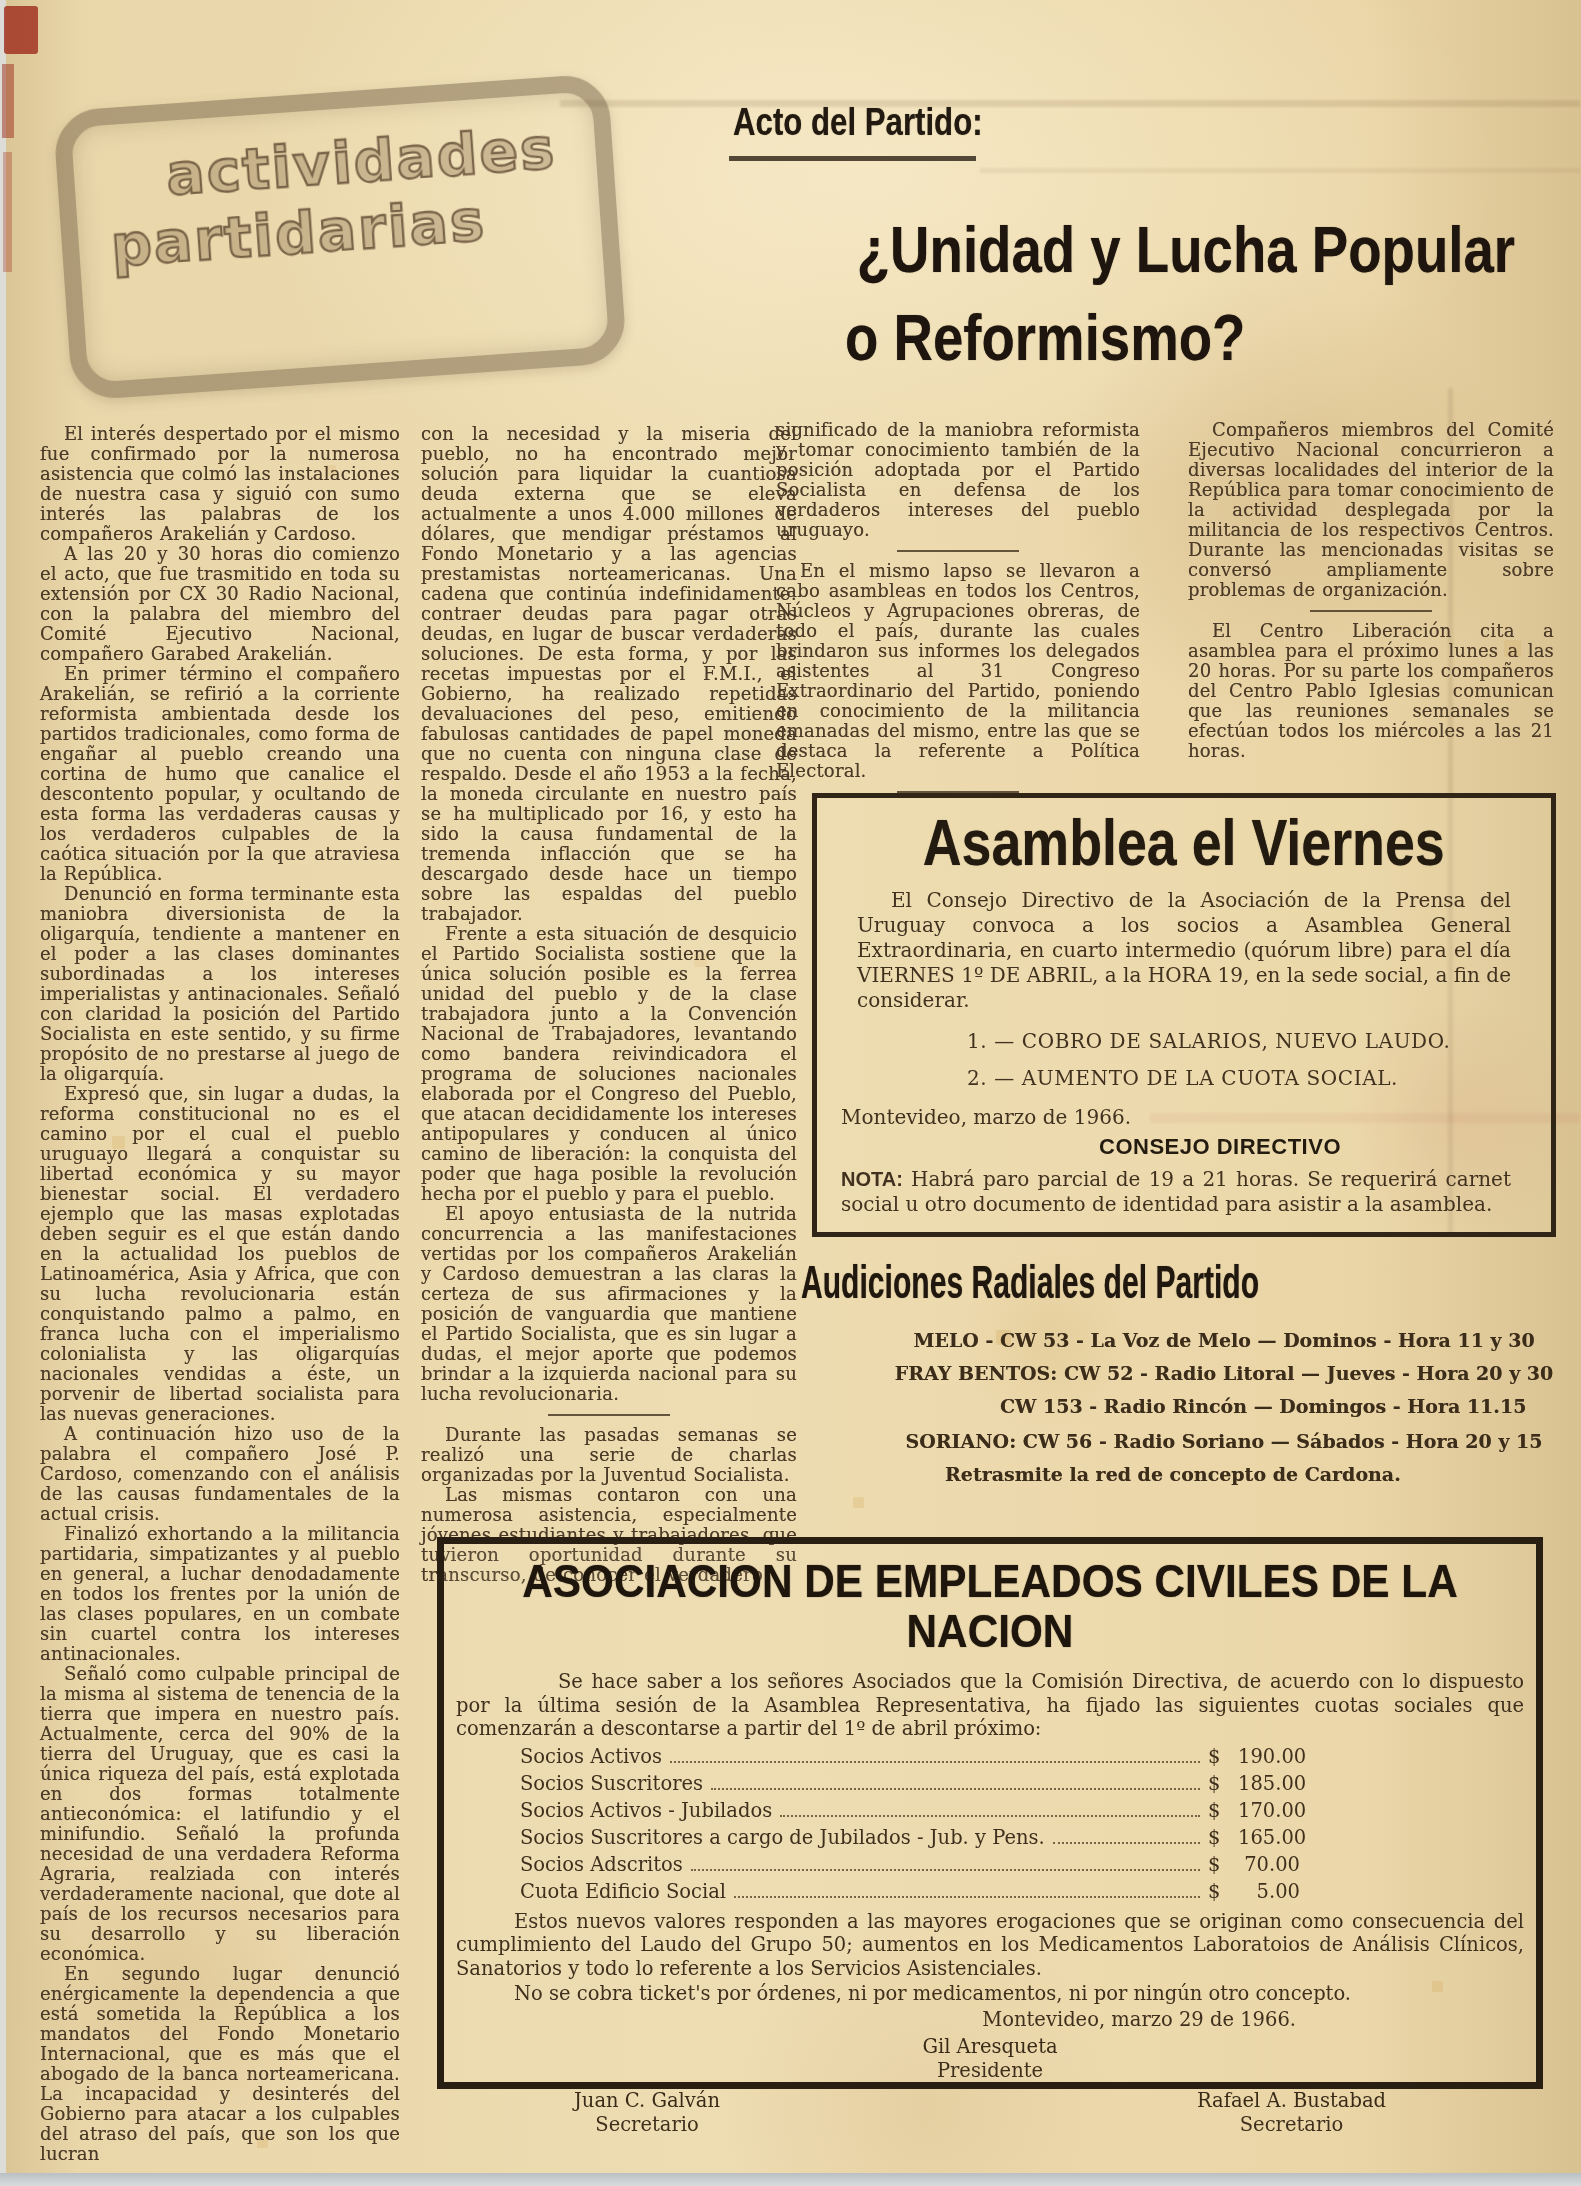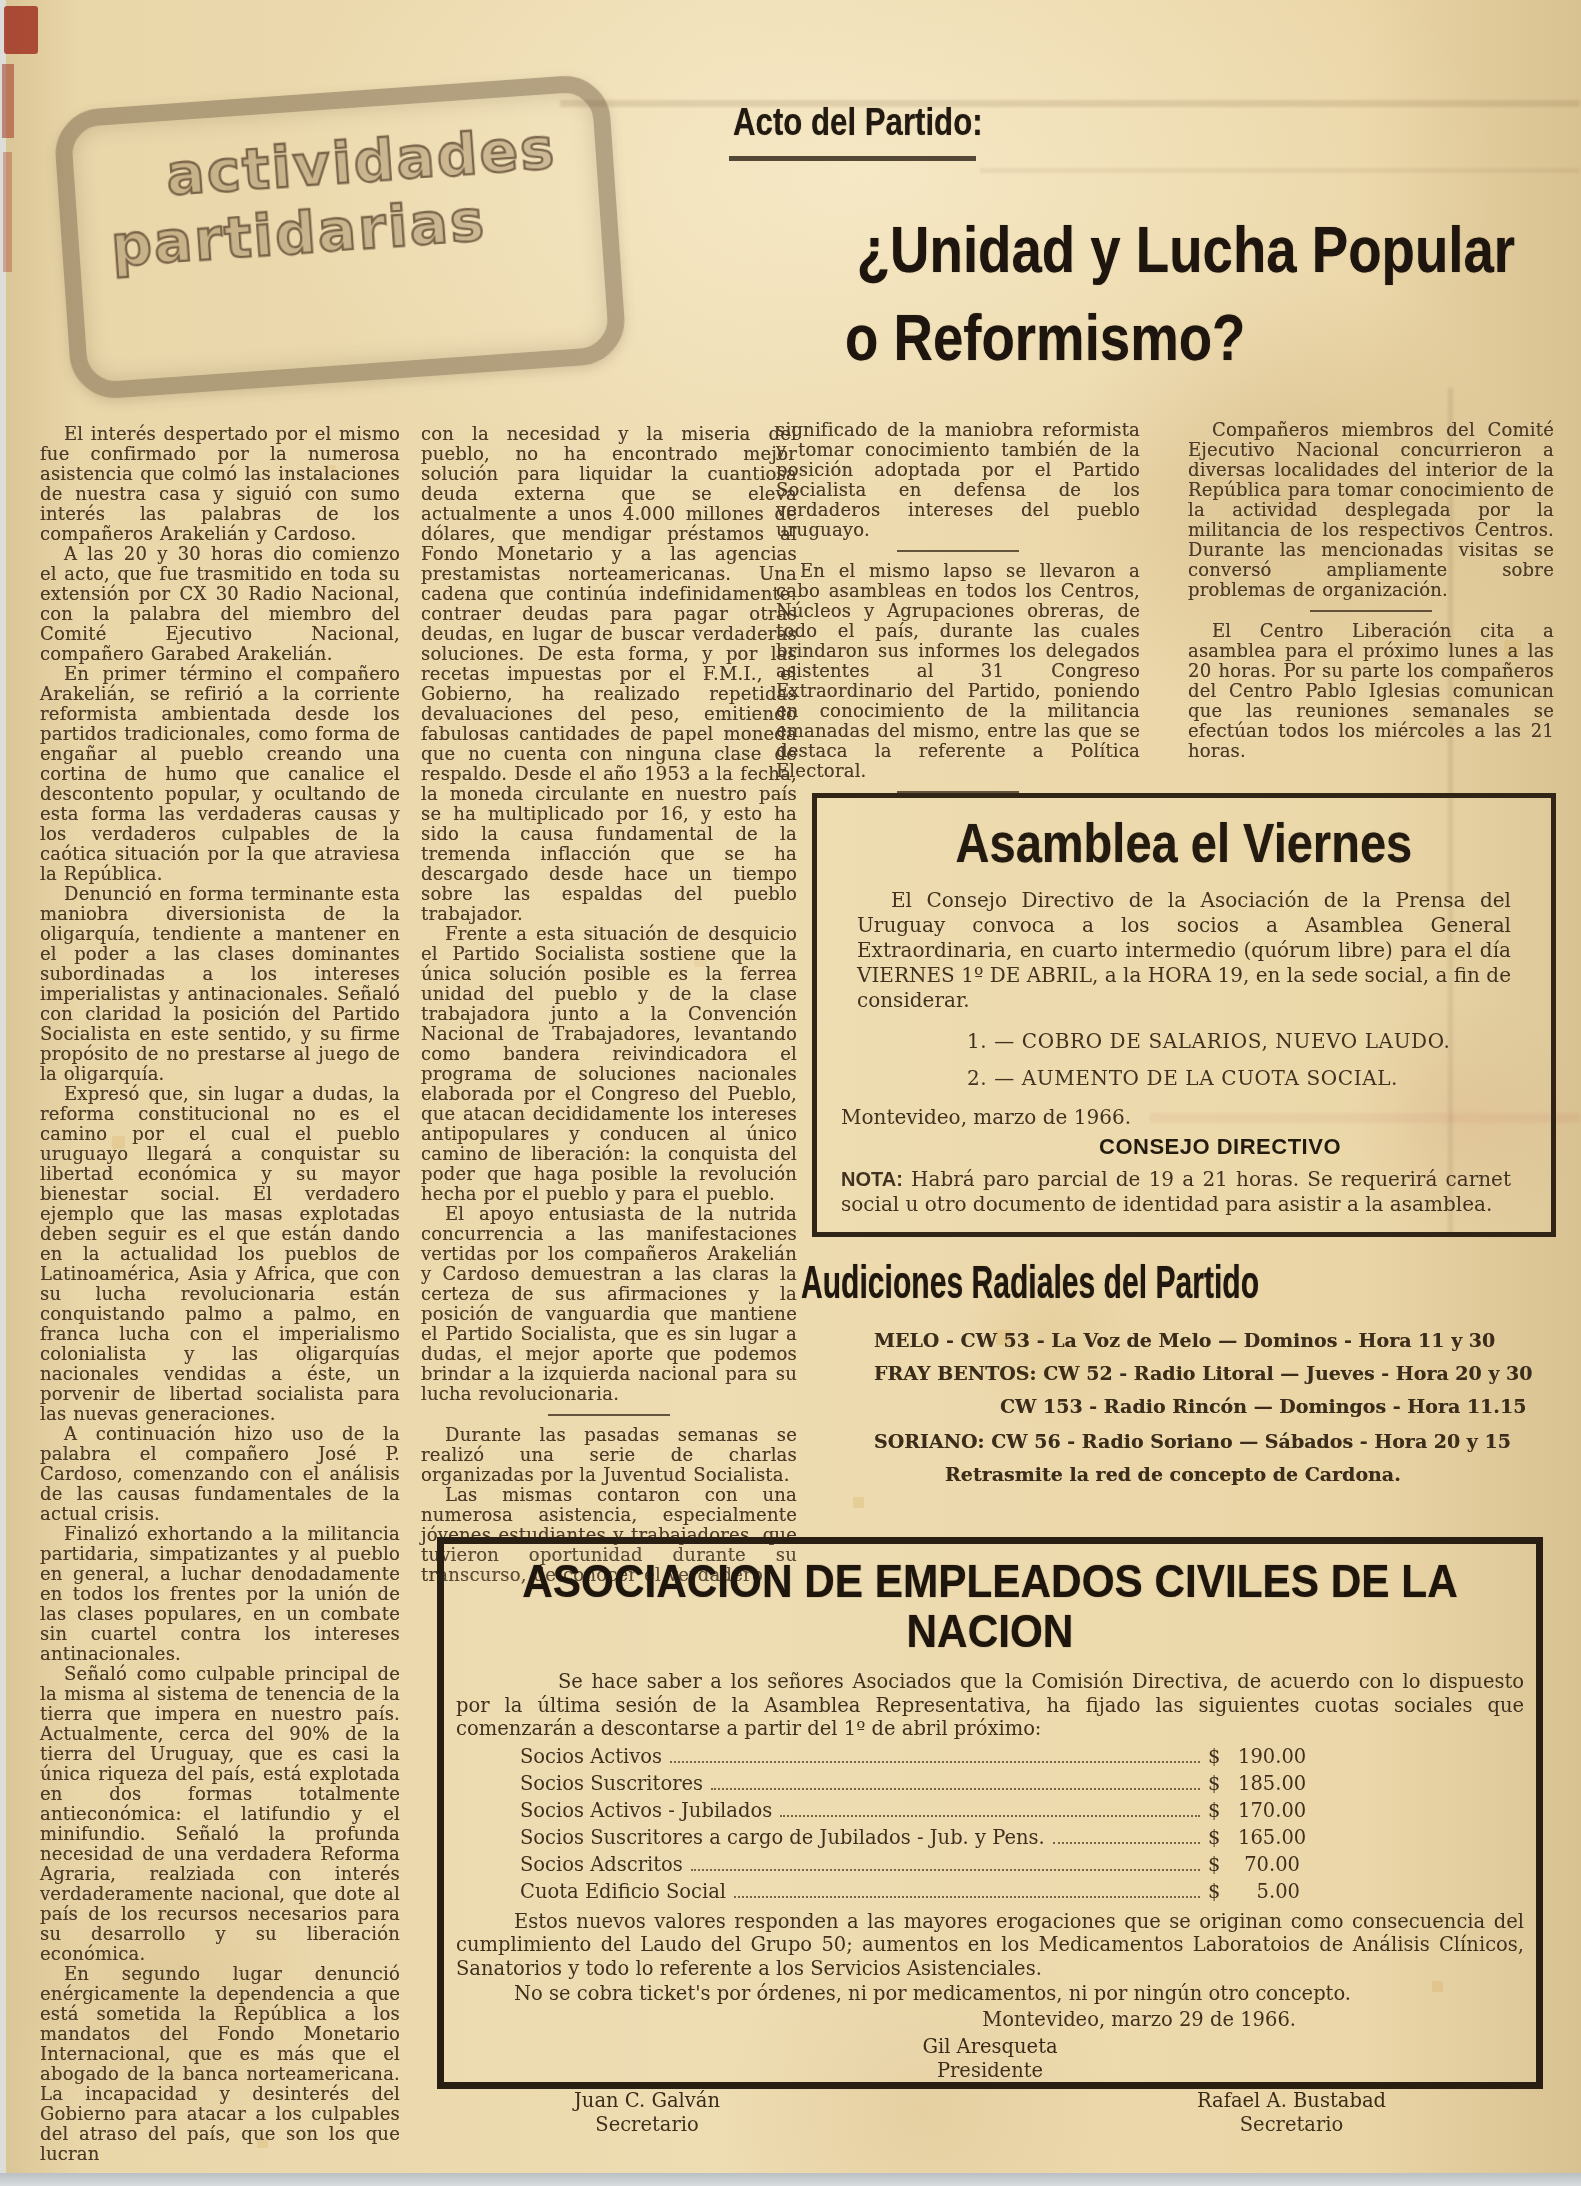--- a/index.html
+++ b/index.html
@@ -57,38 +57,38 @@
   .bodycol p.cont{text-indent:0;}
   #col1{left:40px;top:424px;width:360px;}
   #col2{left:421px;top:424px;width:376px;}
   #col3{left:776px;top:420px;width:364px;}
   #col4{left:1188px;top:420px;width:366px;}
   .pdiv{width:122px;margin:10px auto 9px;border-top:2px solid rgba(62,46,28,.78);}
   
   .as-box{position:absolute;left:812px;top:793px;width:744px;height:444px;border:5px solid #312517;
     box-sizing:border-box;font-size:20px;line-height:25px;color:#41311f;background:rgba(248,236,200,0.12);}
   .as-title{text-align:center;margin-top:14px;font-family:"Liberation Sans",sans-serif;font-weight:bold;
-    font-size:56px;color:#241b10;line-height:62px;text-shadow:0 0 1px rgba(36,27,16,.6);}
+    font-size:64px;color:#241b10;line-height:62px;text-shadow:0 0 1px rgba(36,27,16,.6);}
   .as-title span{display:inline-block;transform:scaleX(0.84);}
   .as-intro{margin:14px 40px 0;text-align:justify;text-indent:34px;}
   .as-items{margin:10px 16px 0 150px;line-height:37px;letter-spacing:.6px;}
   .as-items p{margin:0;}
   .as-date{margin:8px 0 0 24px;}
   .as-sig{margin:4px 210px 6px 0;text-align:right;font-family:"Liberation Sans",sans-serif;font-weight:bold;
     font-size:22px;letter-spacing:.5px;color:#241b10;}
   .as-note{margin:8px 40px 0 24px;text-align:justify;}
   .as-note .nl{font-weight:bold;font-family:"Liberation Sans",sans-serif;font-size:20px;}
   
   .aud-title{position:absolute;left:801px;top:1254px;font-family:"Liberation Sans",sans-serif;font-weight:bold;
     font-size:47px;color:#20180e;transform:scaleX(0.64);transform-origin:left top;white-space:nowrap;
     text-shadow:0 0 1px rgba(32,24,14,.6);}
   .aud{position:absolute;left:810px;top:1324px;width:764px;font-weight:bold;font-size:19px;color:#3c2d1b;
     text-shadow:0 0 .5px rgba(60,45,27,.5);}
   .aud .al{line-height:33px;white-space:nowrap;}
-  .aud .m64{margin-left:64px;}
+  .aud .m64{margin-left:64px;text-align:center;}
   .aud .m190{margin-left:190px;}
   .aud .m135{margin-left:135px;}
   .aud .gap{margin-top:2px;}
   
   .ao-box{position:absolute;left:437px;top:1537px;width:1106px;height:552px;border:7px solid #281f12;
     box-sizing:border-box;color:#3f2f1d;font-size:19.5px;line-height:23.5px;background:rgba(248,236,200,0.10);}
   .ao-title{text-align:center;margin-top:12px;font-family:"Liberation Sans",sans-serif;font-weight:bold;
     font-size:47px;line-height:50px;color:#1e160c;text-shadow:0 0 1.2px rgba(30,22,12,.7);}
   .ao-title span{display:inline-block;transform:scaleX(0.90);}
   .ao-sub{text-align:center;margin-top:8px;font-family:"Liberation Sans",sans-serif;font-weight:bold;

